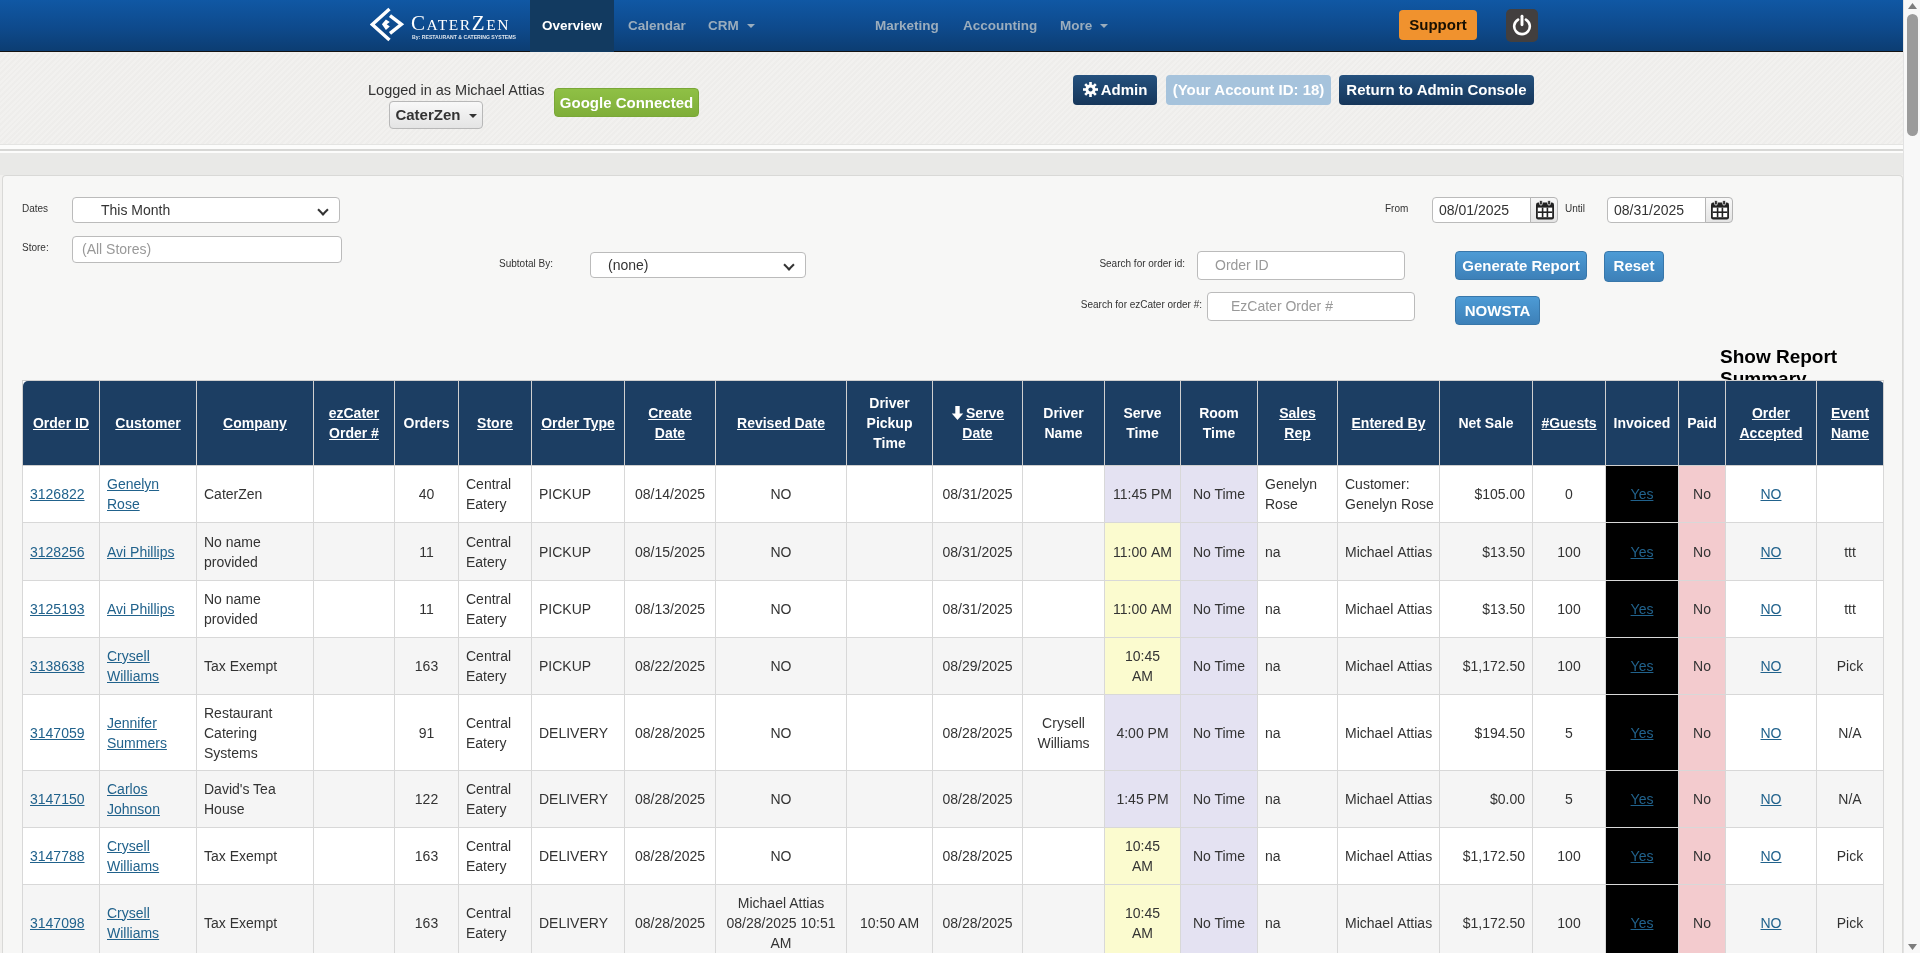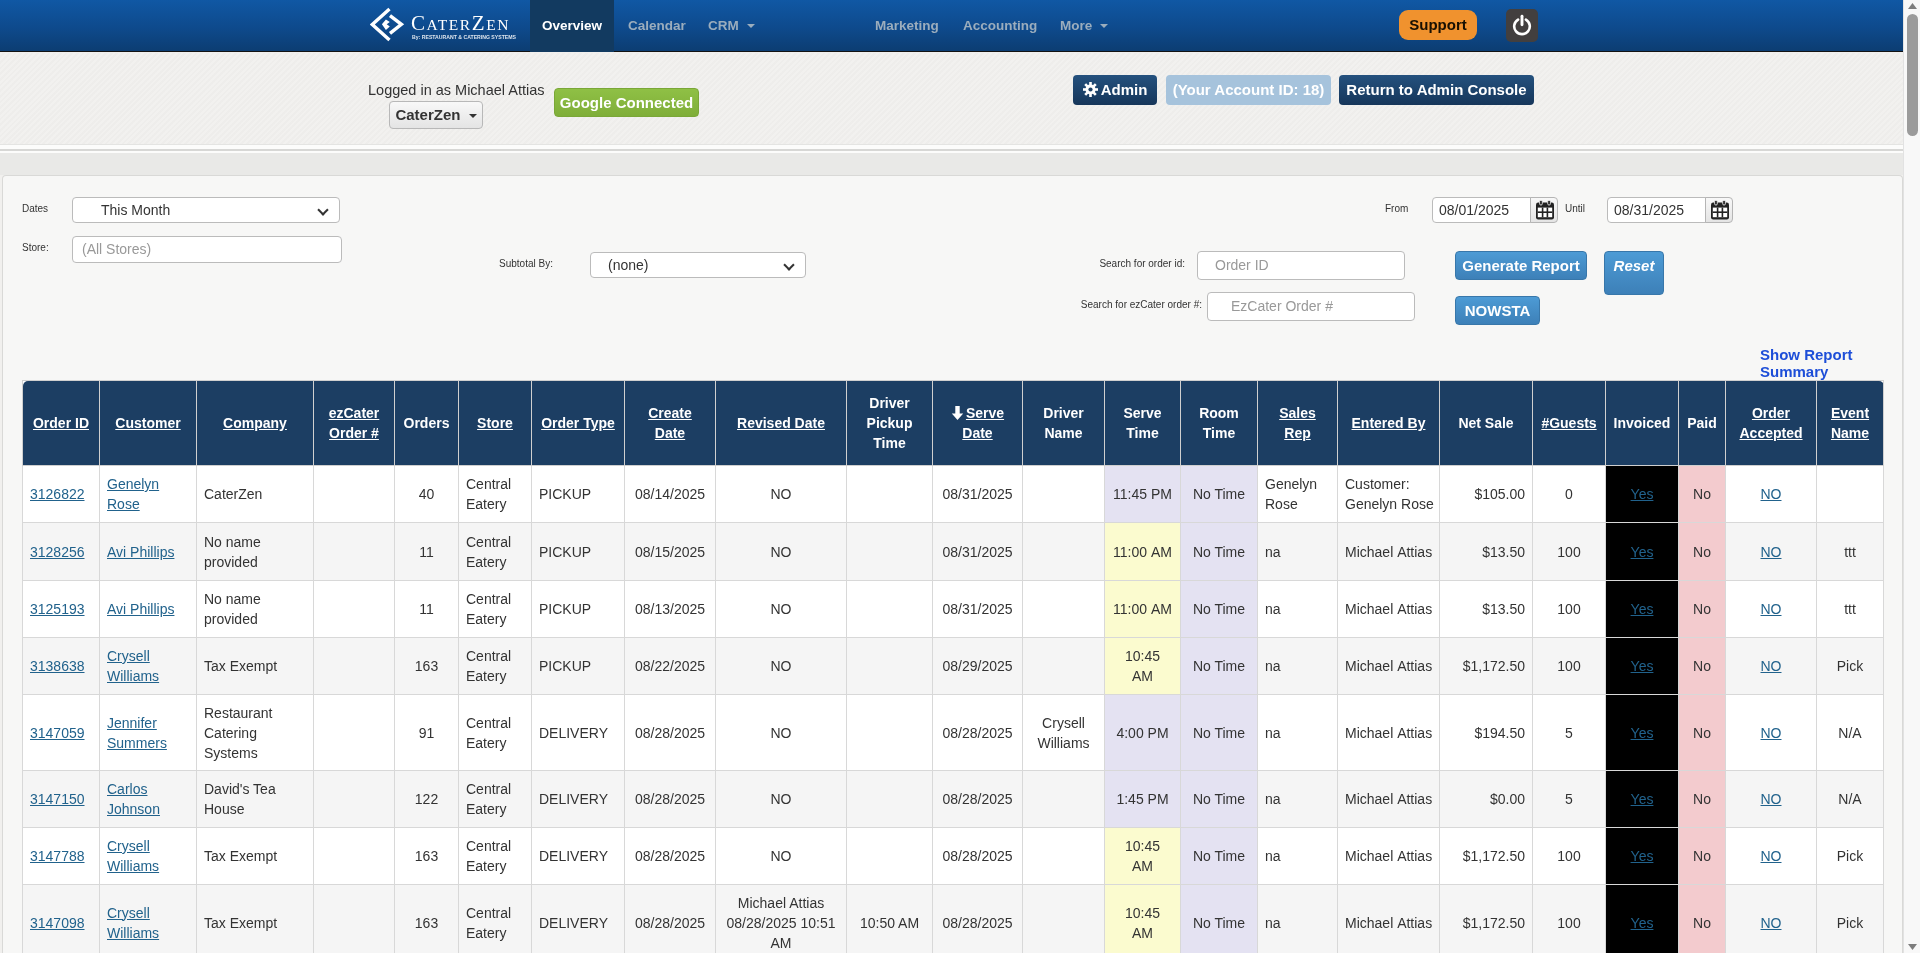--- a/index.html
+++ b/index.html
@@ -7,21 +7,21 @@
 #page { position:relative; width:1920px; height:953px; }
 
 
 #navbar { position:absolute; left:0; top:0; width:1920px; height:52px;
   background:linear-gradient(to bottom,#1058a4 0%,#0e4a8c 55%,#0c3d72 100%);
   border-bottom:1px solid #131313; }
 #logo { position:absolute; left:370px; top:7px; }
 .navitem { display:inline-block; height:52px; line-height:52px; padding:0 13px; color:#9badbd; font-weight:bold; font-size:13.5px; vertical-align:top; letter-spacing:0; }
 .navitem.active { background:#123a60; color:#fff; }
 .caret { display:inline-block; width:0; height:0; border-left:4px solid transparent; border-right:4px solid transparent; border-top:4px solid #9badbd; margin-left:4px; vertical-align:middle; }
-#supportbtn { position:absolute; left:1399px; top:10px; width:78px; height:30px; background:#f0922e; border-radius:9px; color:#181002; font-weight:bold; font-size:15px; text-align:center; line-height:30px; }
+#supportbtn { position:absolute; left:1399px; top:10px; width:78px; height:30px; background:#f0922e; border-radius:4px; color:#181002; font-weight:bold; font-size:15px; text-align:center; line-height:30px; }
 #powerbtn { position:absolute; left:1506px; top:9px; width:32px; height:33px; background:#423f3f; border-radius:5px; }
 
 
 #subheader { position:absolute; left:0; top:53px; width:1920px; height:91px;
   background:#f0efed;
   background-image:repeating-linear-gradient(135deg, rgba(255,255,255,0.12) 0 2px, rgba(0,0,0,0.006) 2px 4px); }
 #whiteband { position:absolute; left:0; top:144px; width:1920px; height:9px; background:#fcfcfb; border-top:1px solid #e4e4e2; }
 #grayline { position:absolute; left:0; top:149px; width:1920px; height:2px; background:#d7d7d5; }
 #midband { position:absolute; left:0; top:153px; width:1920px; height:22px; background:#e9e9e7; }
 #loggedin { position:absolute; left:368px; top:29px; font-size:14.5px; color:#333; }
@@ -152,25 +152,25 @@
           <g stroke="#222" stroke-width="1.6">
             <line x1="7.6" y1="7.6" x2="7.6" y2="17.2"></line>
             <line x1="12.4" y1="7.6" x2="12.4" y2="17.2"></line>
             <line x1="2.8" y1="12.2" x2="17.2" y2="12.2"></line>
           </g>
         </svg>
       </div>
     <div class="lbl" style="position:absolute;left:985px;top:258px;width:200px;text-align:right;">Search for order id:</div>
     <div class="fld" style="left:1197px;top:251px;width:208px;height:29px;line-height:27px;padding-left:17px;"><span class="ph">Order ID</span></div>
     <div class="bluebtn" style="left:1455px;top:251px;width:132px;height:29px;line-height:27px;">Generate Report</div>
-    <div class="bluebtn" style="left:1604px;top:251px;width:60px;height:44px;line-height:27px;font-style:italic;">Reset</div>
+    <div class="bluebtn" style="left:1604px;top:251px;width:60px;height:31px;line-height:27px;">Reset</div>
     <div class="lbl" style="position:absolute;left:1002px;top:299px;width:200px;text-align:right;">Search for ezCater order #:</div>
     <div class="fld" style="left:1207px;top:292px;width:208px;height:29px;line-height:27px;padding-left:23px;"><span class="ph">EzCater Order #</span></div>
     <div class="bluebtn" style="left:1455px;top:296px;width:85px;height:29px;line-height:27px;">NOWSTA</div>
-    <div style="position:absolute;left:1720px;top:346px;font-size:15px;font-weight:bold;color:#1d4ed8;margin-left:40px;">Show Report Summary</div>
+    <div style="position:absolute;left:1720px;top:346px;font-size:19px;font-weight:bold;color:#000000;">Show Report Summary</div>
   </div>
   <div id="tablewrap" style="position:absolute;left:22px;top:380px;width:1863px;height:573px;overflow:hidden;">
   <table id="tbl" style="left:0;top:0;position:absolute;">
     <colgroup>
       <col style="width:77px">
           <col style="width:97px">
           <col style="width:117px">
           <col style="width:81px">
           <col style="width:64px">
           <col style="width:73px">

